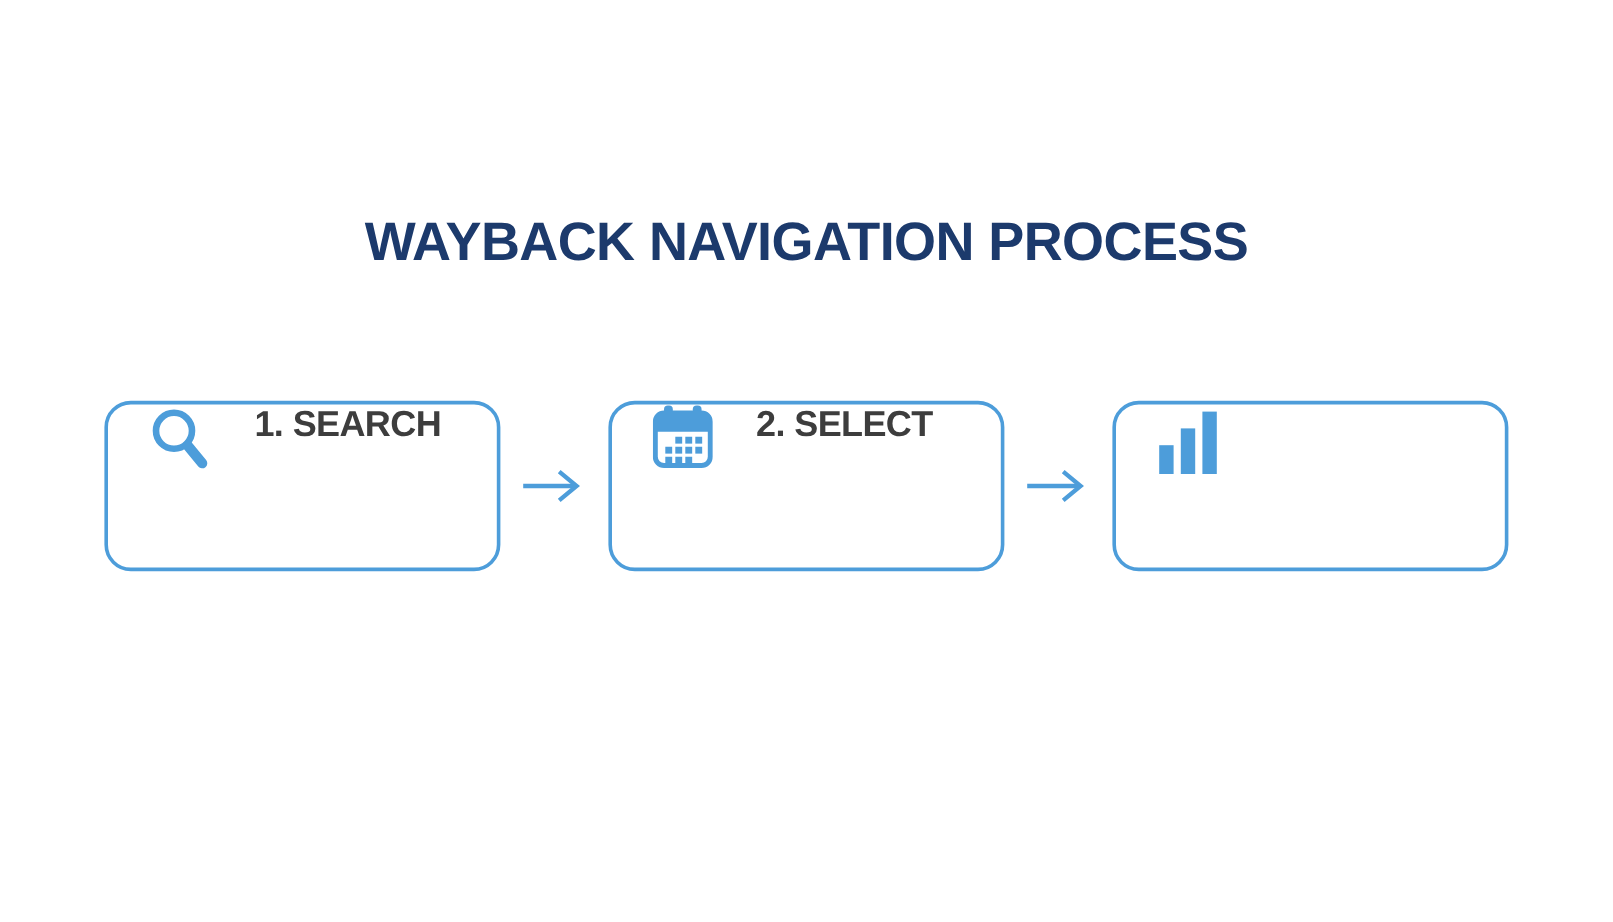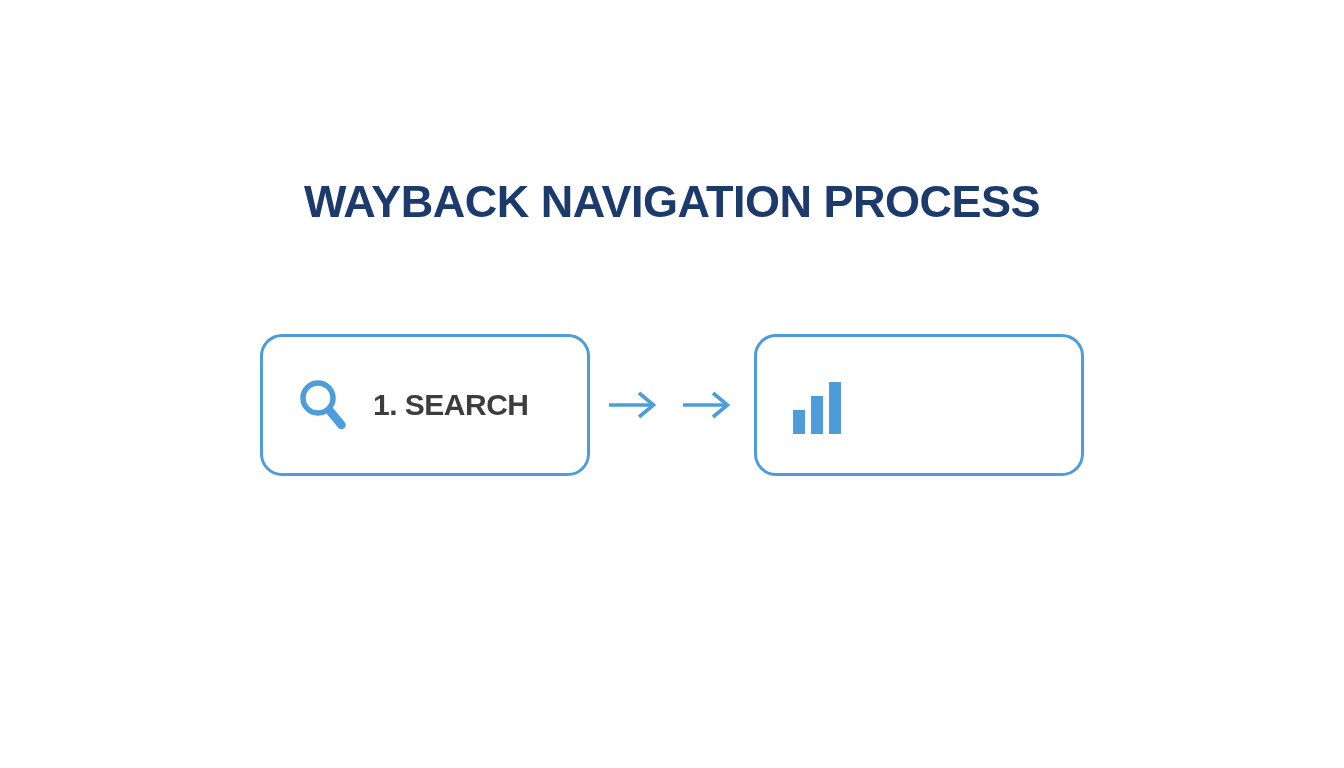--- a/index.html
+++ b/index.html
@@ -36,23 +36,23 @@
     justify-content: center;
     gap: 16px;
   }
   .step-box {
     width: 330px;
     height: 142px;
     border: 3px solid var(--accent);
     border-radius: 22px;
     background: var(--background);
     display: flex;
-    align-items: center;
+    align-items: flex-start;
     padding-left: 34px;
-    gap: 24px;
+    gap: 36px;
     flex: 0 0 auto;
   }
   .step-icon {
     flex: 0 0 auto;
     display: flex;
     align-items: center;
     color: var(--accent);
   }
   .step-label {
     font-size: 30px;
@@ -87,20 +87,41 @@
       <span class="step-label">1. SEARCH</span>
     </div>
 
     <span class="flow-arrow">
       <svg width="58" height="32" viewBox="0 0 58 32" fill="none" xmlns="http://www.w3.org/2000/svg">
         <path d="M3 16 H46" stroke="currentColor" stroke-width="3.6"></path>
         <path d="M33 4 L47.5 16 L33 28" stroke="currentColor" stroke-width="3.6" stroke-linejoin="miter" fill="none"></path>
       </svg>
     </span>
 
+    <div class="step-box">
+      <span class="step-icon">
+        <svg width="50" height="56" viewBox="0 0 48 52" fill="none" xmlns="http://www.w3.org/2000/svg">
+          <rect x="9" y="0" width="7" height="11" rx="3" fill="currentColor"></rect>
+          <rect x="32" y="0" width="7" height="11" rx="3" fill="currentColor"></rect>
+          <rect x="2" y="6" width="44" height="42" rx="7" fill="#ffffff" stroke="currentColor" stroke-width="4"></rect>
+          <path d="M2 13 C2 9.1 5.1 6 9 6 H39 C42.9 6 46 9.1 46 13 V21 H2 Z" fill="currentColor"></path>
+          <rect x="18" y="25" width="5.5" height="5.5" fill="currentColor"></rect>
+          <rect x="26" y="25" width="5.5" height="5.5" fill="currentColor"></rect>
+          <rect x="34" y="25" width="5.5" height="5.5" fill="currentColor"></rect>
+          <rect x="10" y="33" width="5.5" height="5.5" fill="currentColor"></rect>
+          <rect x="18" y="33" width="5.5" height="5.5" fill="currentColor"></rect>
+          <rect x="26" y="33" width="5.5" height="5.5" fill="currentColor"></rect>
+          <rect x="34" y="33" width="5.5" height="5.5" fill="currentColor"></rect>
+          <rect x="10" y="41" width="5.5" height="5.5" fill="currentColor"></rect>
+          <rect x="18" y="41" width="5.5" height="5.5" fill="currentColor"></rect>
+          <rect x="26" y="41" width="5.5" height="5.5" fill="currentColor"></rect>
+        </svg>
+      </span>
+      <span class="step-label">2. SELECT</span>
+    </div>
 
     <span class="flow-arrow">
       <svg width="58" height="32" viewBox="0 0 58 32" fill="none" xmlns="http://www.w3.org/2000/svg">
         <path d="M3 16 H46" stroke="currentColor" stroke-width="3.6"></path>
         <path d="M33 4 L47.5 16 L33 28" stroke="currentColor" stroke-width="3.6" stroke-linejoin="miter" fill="none"></path>
       </svg>
     </span>
 
     <div class="step-box">
       <span class="step-icon">

